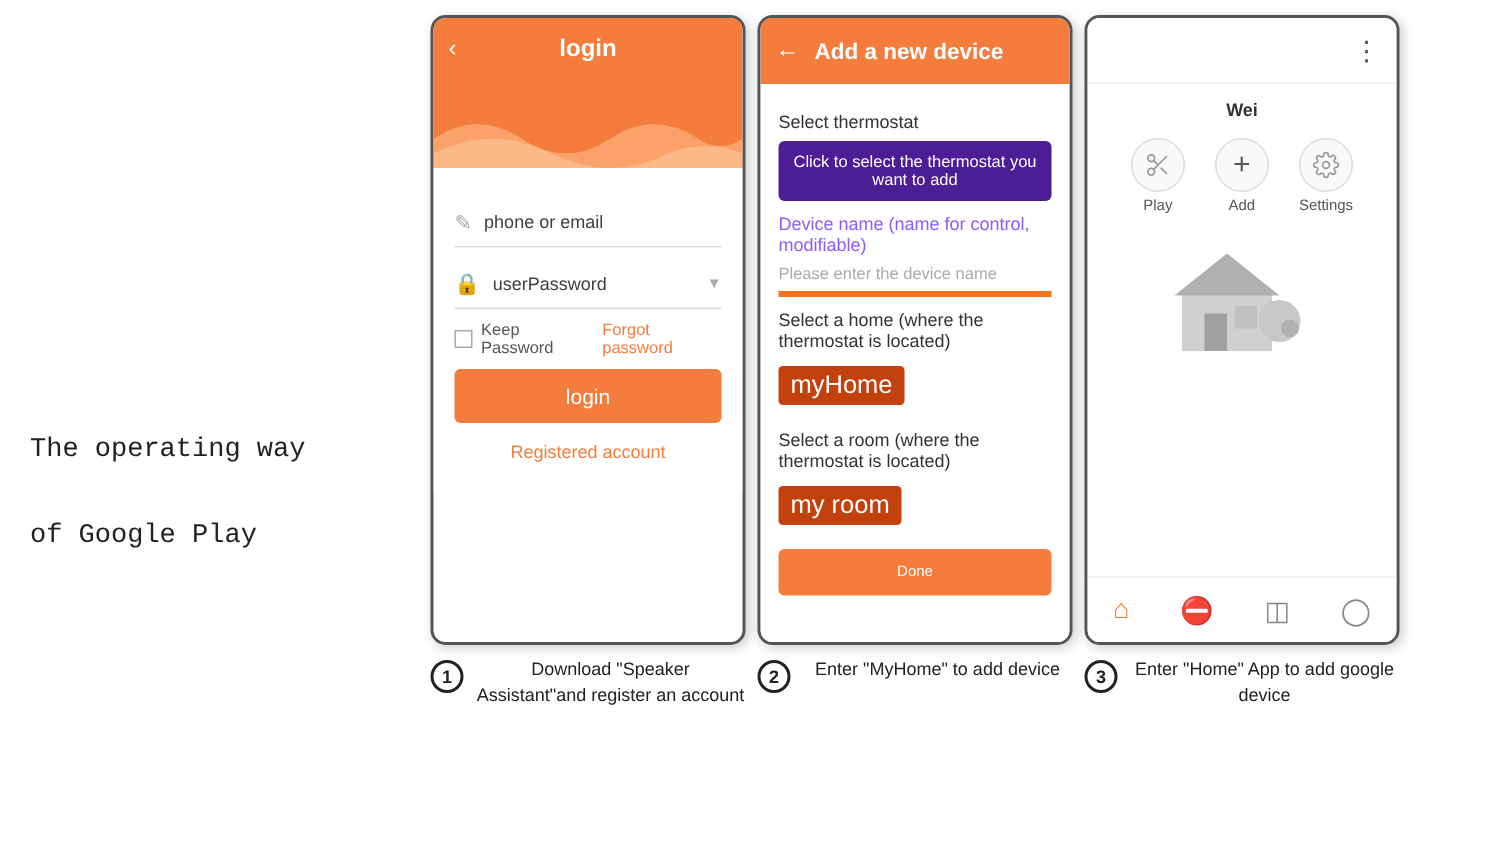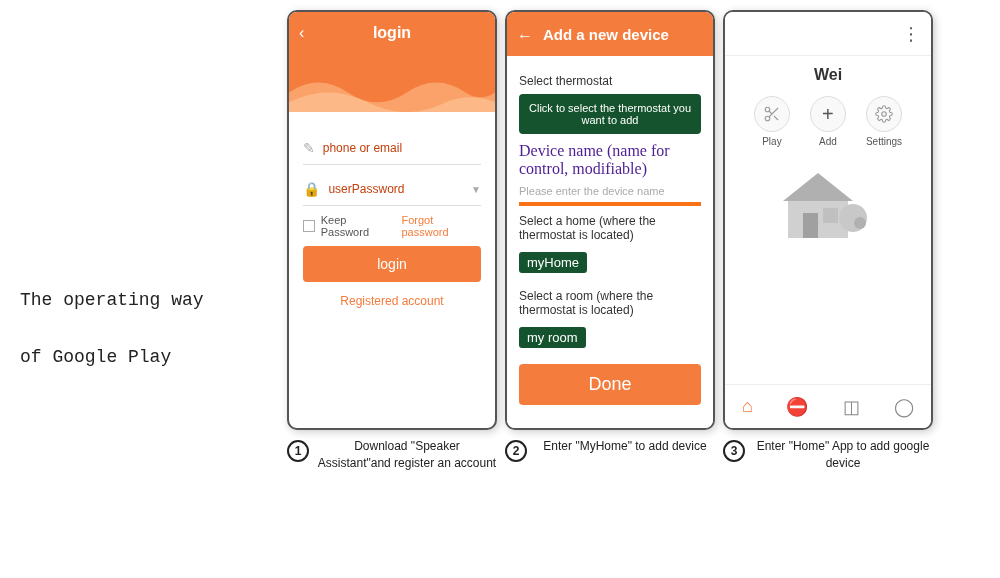--- a/index.html
+++ b/index.html
@@ -157,21 +157,21 @@
       gap: 8px;
     }
 
     .input-icon {
       color: #aaa;
       font-size: 14px;
     }
 
     .input-text {
       font-size: 12px;
-      color: #c2410c;
+      color: #404040;
     }
 
     .input-arrow {
       margin-left: auto;
       color: #aaa;
       font-size: 10px;
     }
 
     .checkbox-row {
       display: flex;
@@ -251,65 +251,64 @@
     }
 
     .section-label {
       font-size: 12px;
       color: #333;
       margin-bottom: 6px;
       margin-top: 8px;
     }
 
     .select-btn {
-      background: #14532d;
+      background: #4c1d95;
       color: #fff;
       border: none;
       border-radius: 4px;
       padding: 8px 10px;
       font-size: 11px;
       text-align: center;
       width: 100%;
       margin-bottom: 8px;
     }
 
     .device-name-label {
-      font-size: 16px;
-      color: #4c1d95;
+      font-size: 12px;
+      color: #8b5cf6;
       margin-bottom: 2px;
-      font-family: Liberation Serif, serif;
     }
 
     .device-name-placeholder {
       font-size: 11px;
       color: #aaa;
       border-bottom: 4px solid #f97316;
       padding: 5px 0;
       margin-bottom: 8px;
     }
 
     .home-tag {
       display: inline-block;
-      background: #14532d;
+      background: #c2410c;
       color: #fff;
       border-radius: 3px;
       padding: 3px 8px;
-      font-size: 13px;
+      font-size: 17px;
       margin-top: 4px;
       margin-bottom: 8px;
     }
 
     .done-btn {
       background: #f47c3c;
       color: #fff;
       border: none;
       border-radius: 4px;
       width: 100%;
       padding: 10px;
-      font-size: 18px;
+      font-size: 10px;
       text-align: center;
       margin-top: 8px;
     }
 
     
     .screen3-header {
       background: #fff;
       height: 44px;
       display: flex;
       align-items: center;
@@ -325,21 +324,21 @@
     }
 
     .screen3-body {
       padding: 10px;
       background: #fff;
       height: calc(100% - 88px);
     }
 
     .user-name {
       text-align: center;
-      font-size: 16px;
+      font-size: 12px;
       color: #333;
       font-weight: bold;
       margin-bottom: 12px;
     }
 
     .action-icons-row {
       display: flex;
       flex-direction: row;
       justify-content: center;
       gap: 20px;

